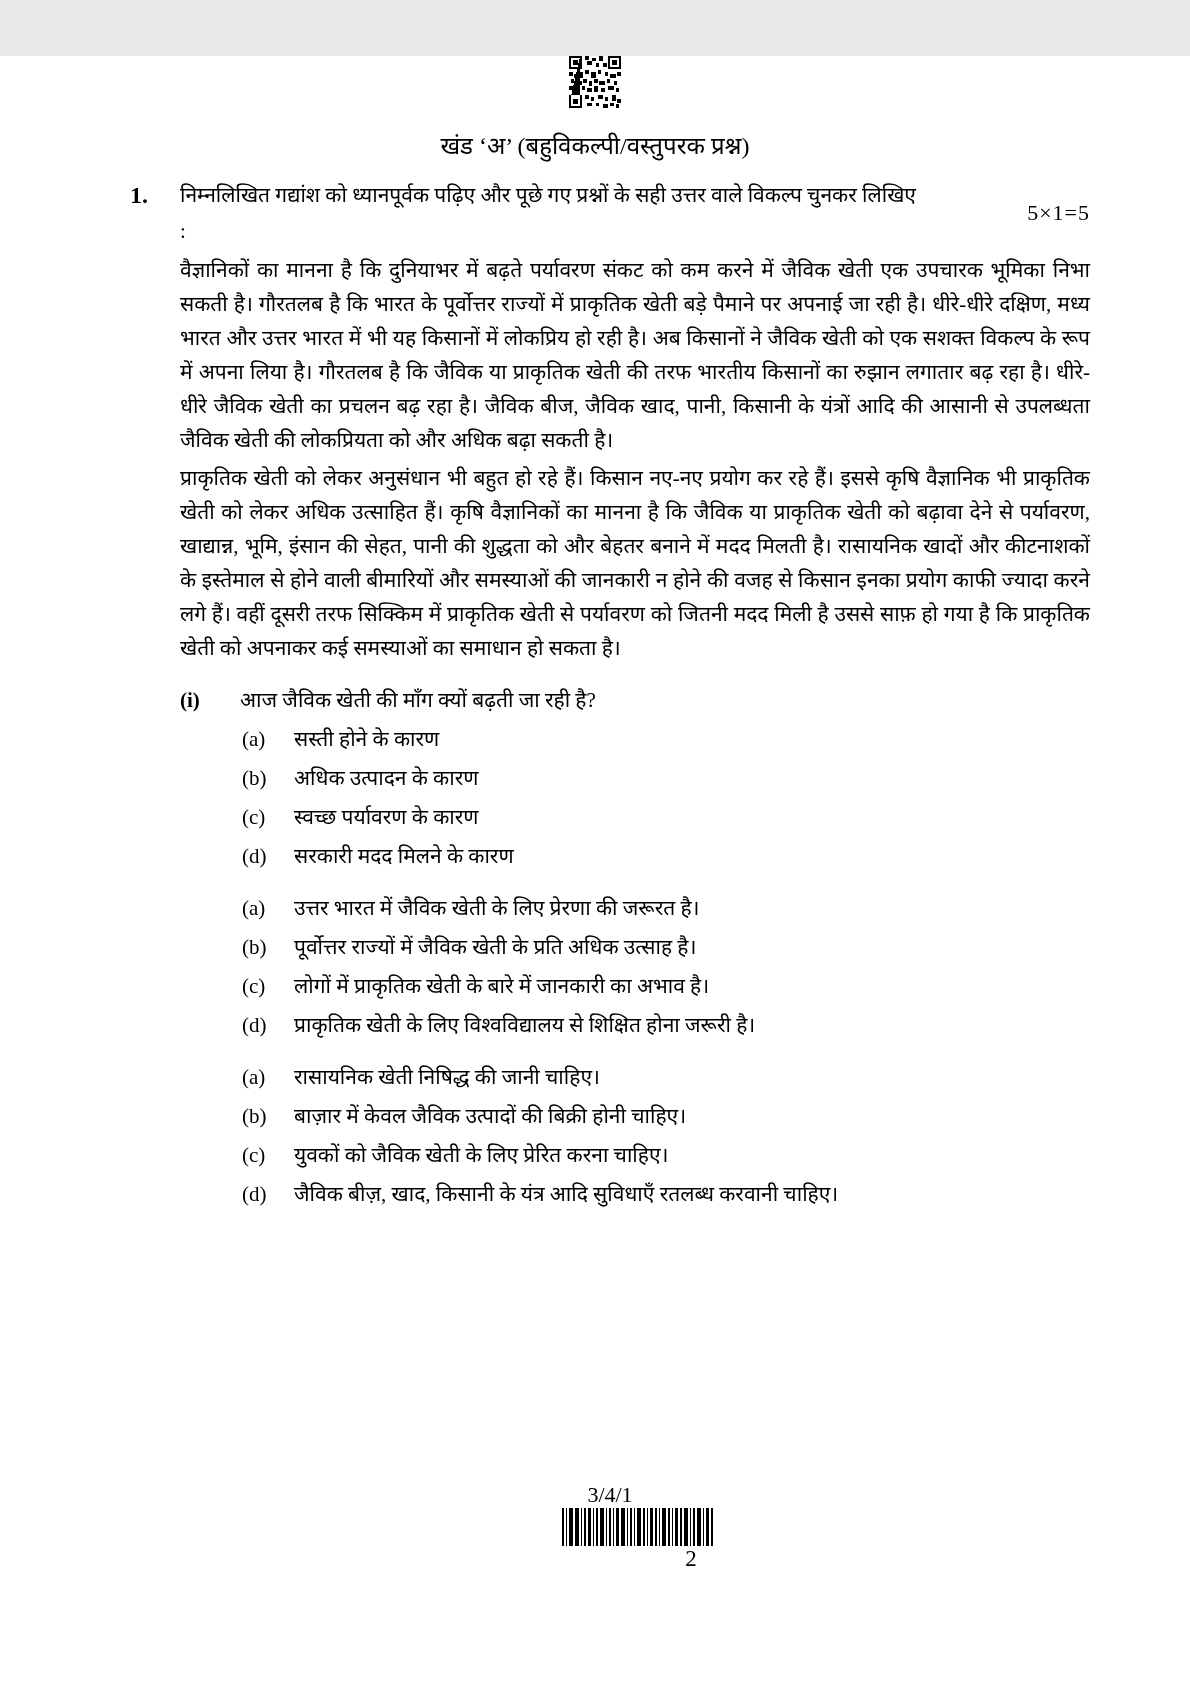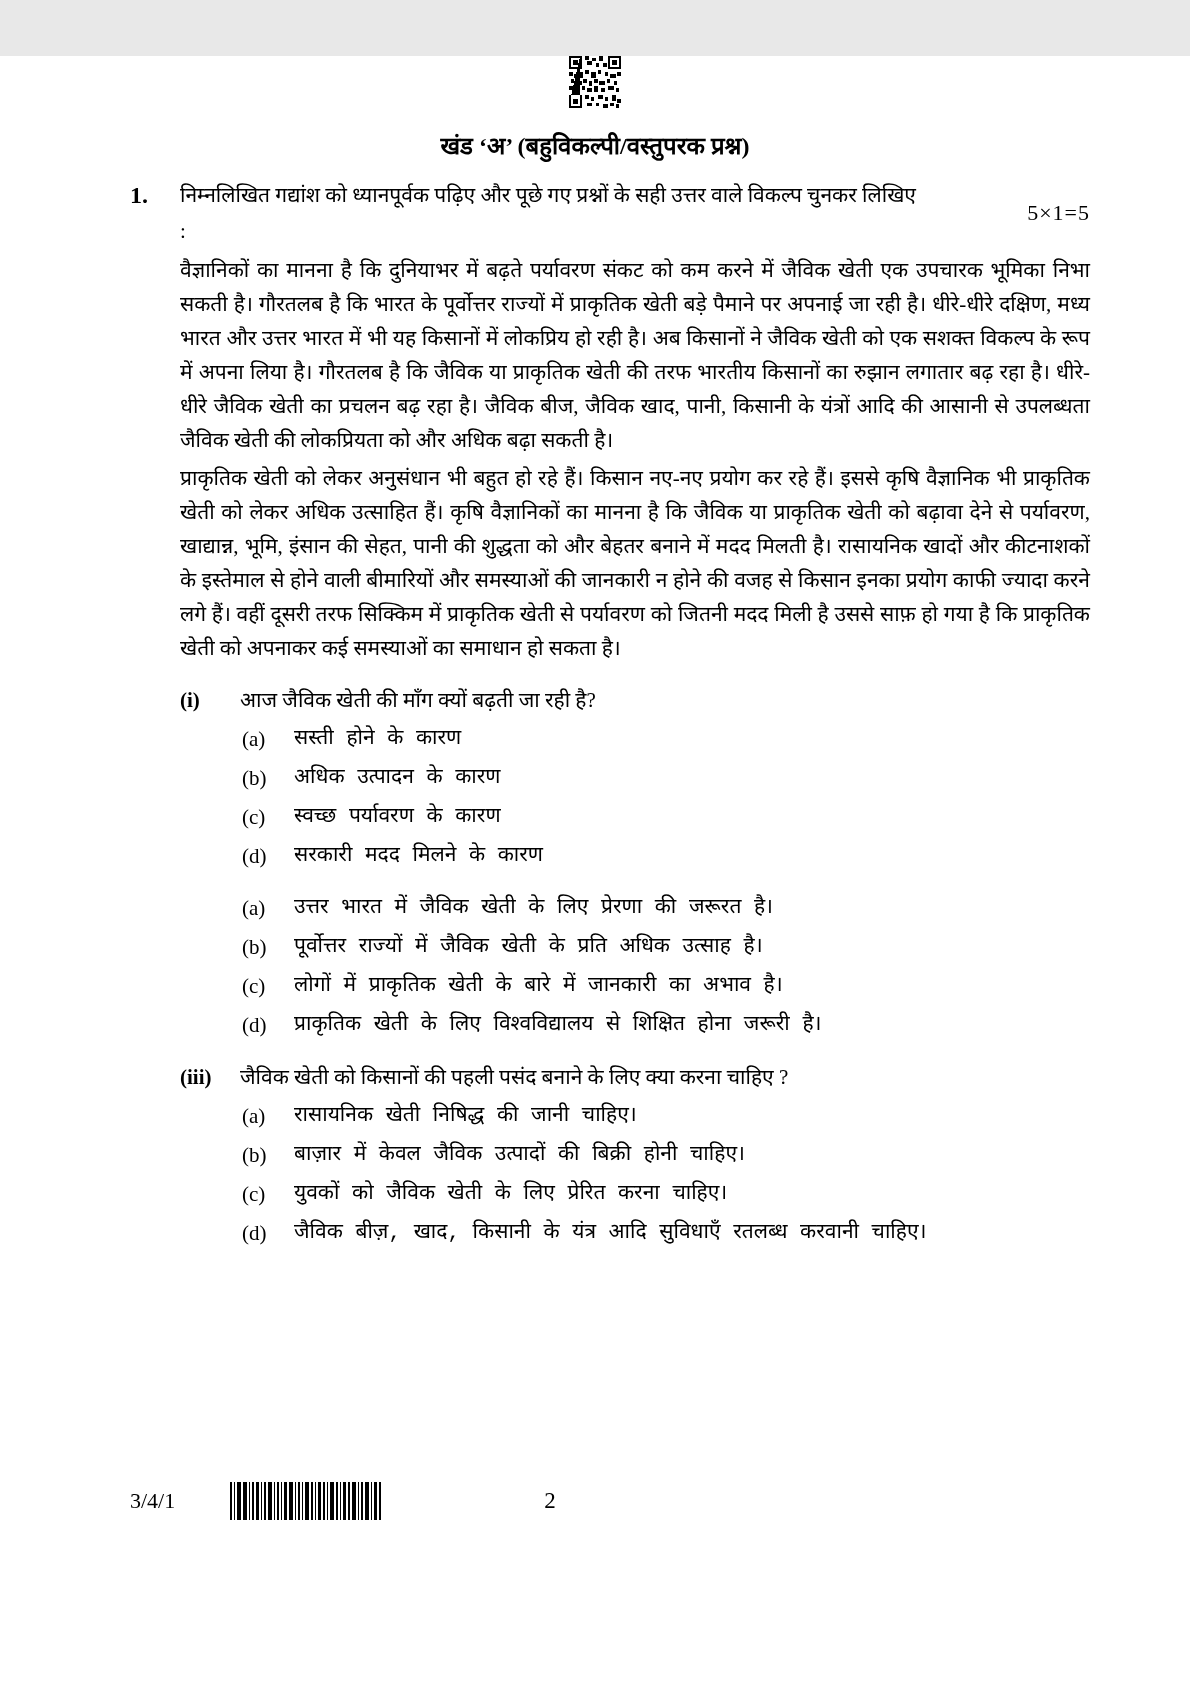--- a/index.html
+++ b/index.html
@@ -12,21 +12,21 @@
     color:#000000;
     font-family:"Liberation Serif","DejaVu Serif",serif;
   }
   .qr {
     display:block;
     margin:56px auto 0;
     width:52px; height:52px;
   }
   .section-heading {
     text-align:center;
-    font-weight:bold;
+    font-weight:normal;
     font-size:24px;
     margin-top:20px;
   }
   .question {
     margin:16px 100px 0 130px;
   }
   .q-header { display:flex; }
   .q-number {
     width:50px;
     font-weight:bold;
@@ -69,27 +69,28 @@
   }
   .subq-text { flex:1; }
   .options { margin-left:62px; margin-top:4px; }
   .option {
     display:flex;
     font-size:21px;
     line-height:34px;
     margin-top:5px;
   }
   .option-label { flex:0 0 52px; }
-  .option-text { flex:1;font-family:Liberation Mono, monospace; }
+  .option-text { flex:1; }
   .footer {
     position:absolute;
     left:130px; right:100px;
     top:1426px;
     display:flex;
     align-items:center;
+    flex-direction:column;
   }
   .paper-code { font-size:22px; }
   .barcode { margin-left:55px; display:block; }
   .page-number {
     font-size:23px;
     margin-left:162px;
   }
 </style>
 </head>
 <body>
@@ -207,24 +208,20 @@
               <div class="option-text">लोगों में प्राकृतिक खेती के बारे में जानकारी का अभाव है।</div>
             </div>
             <div class="option">
               <div class="option-label">(d)</div>
               <div class="option-text">प्राकृतिक खेती के लिए विश्वविद्यालय से शिक्षित होना जरूरी है।</div>
             </div>
           </div>
         </div>
 
         <div class="subq">
-          <div class="subq-head">
-            <div class="subq-label">(iii)</div>
-            <div class="subq-text">जैविक खेती को किसानों की पहली पसंद बनाने के लिए क्या करना चाहिए ?</div>
-          </div>
           <div class="options">
             <div class="option">
               <div class="option-label">(a)</div>
               <div class="option-text">रासायनिक खेती निषिद्ध की जानी चाहिए।</div>
             </div>
             <div class="option">
               <div class="option-label">(b)</div>
               <div class="option-text">बाज़ार में केवल जैविक उत्पादों की बिक्री होनी चाहिए।</div>
             </div>
             <div class="option">

